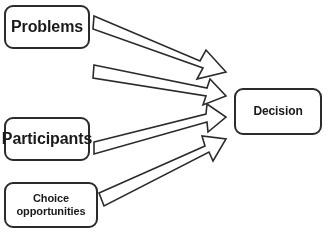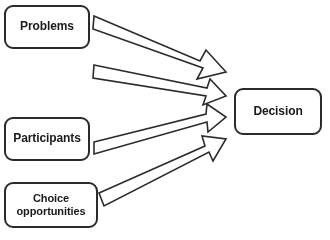--- a/index.html
+++ b/index.html
@@ -36,21 +36,21 @@
     border-radius: 9px;
     display: flex;
     align-items: center;
     justify-content: center;
     text-align: center;
     z-index: 2;
   }
   .node-label {
     font-family: "Liberation Sans", sans-serif;
     font-weight: bold;
-    font-size: 12px;
+    font-size: 16px;
     line-height: 13.5px;
     color: #1a1a1a;
     letter-spacing: -0.1px;
     white-space: pre-line;
     padding: 0 3px;
   }
   
   #node-problems      { left: 4px;  top: 5px;   width: 86px; height: 44px; }
   #node-solutions     { left: 4px;  top: 58px;  width: 86px; height: 44px; }
   #node-participants  { left: 4px;  top: 117px; width: 86px; height: 44px; }

